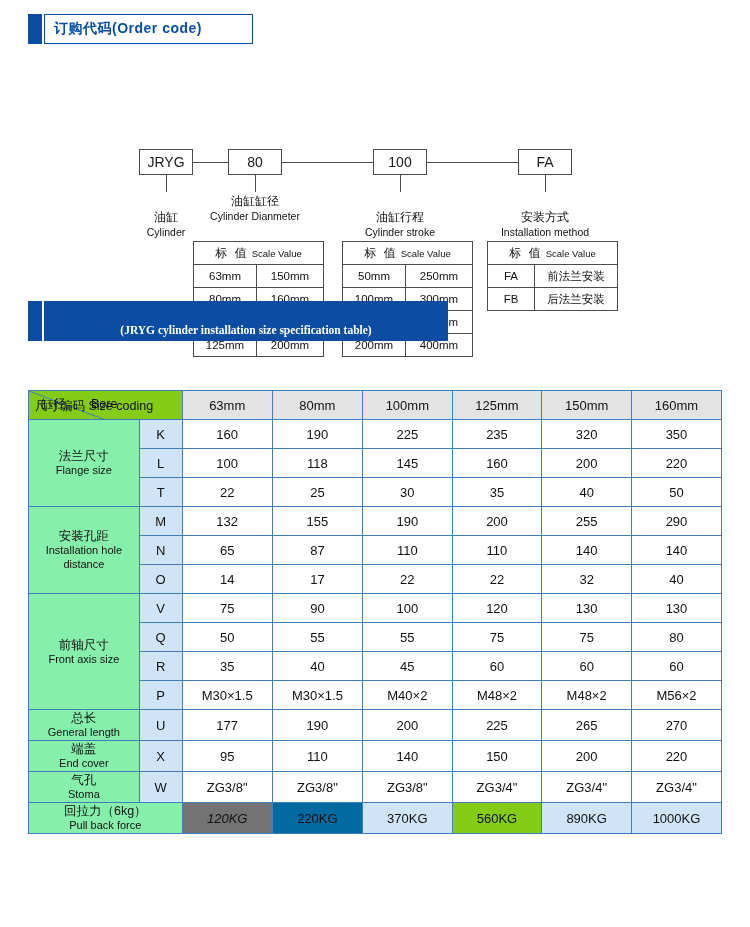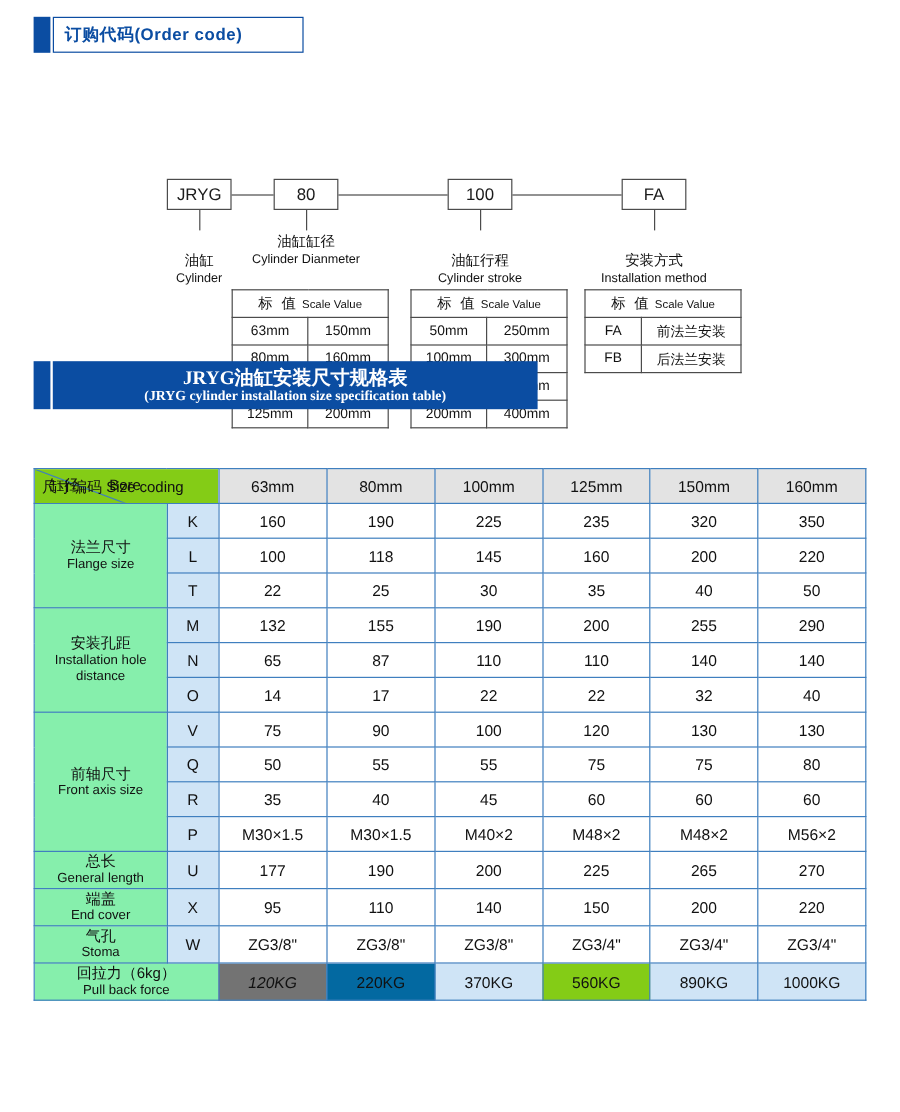--- a/index.html
+++ b/index.html
@@ -316,21 +316,20 @@
       <td>后法兰安装</td>
     </tr>
   </tbody>
     </table>
 
 </div>
 
 <div class="banner2">
   <div class="bar-left"></div>
   <div class="bar-body"></div>
-  <div class="t1">JRYG油缸安装尺寸规格表</div>
   <div class="t2">(JRYG cylinder installation size specification table)</div>
 </div>
 
 <div class="spec-wrap">
   <table class="spec">
 
     <tbody>
         <tr>
       <td class="corner" colspan="2" style="width:154px;">
         <div class="diag">

